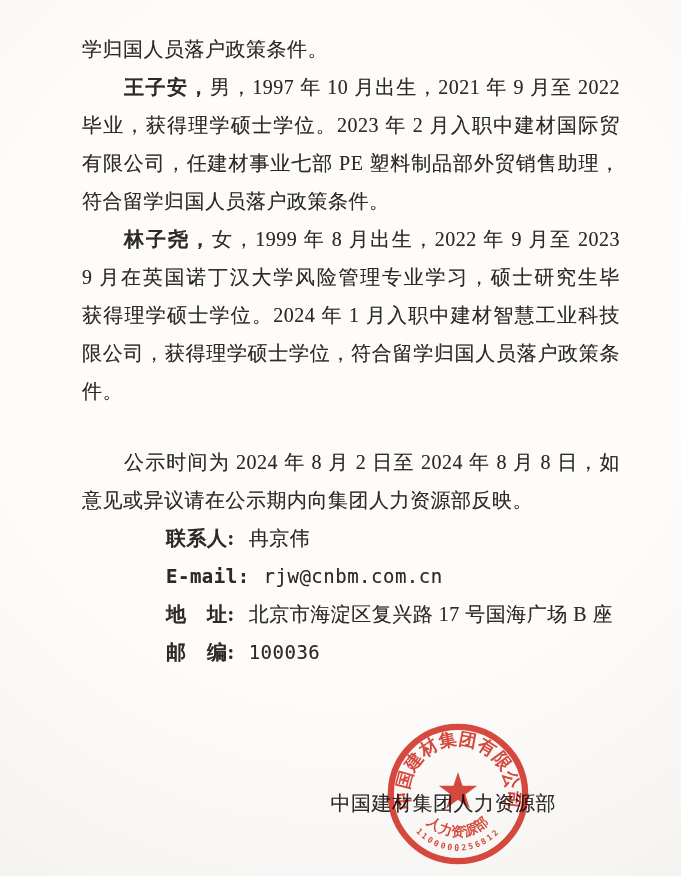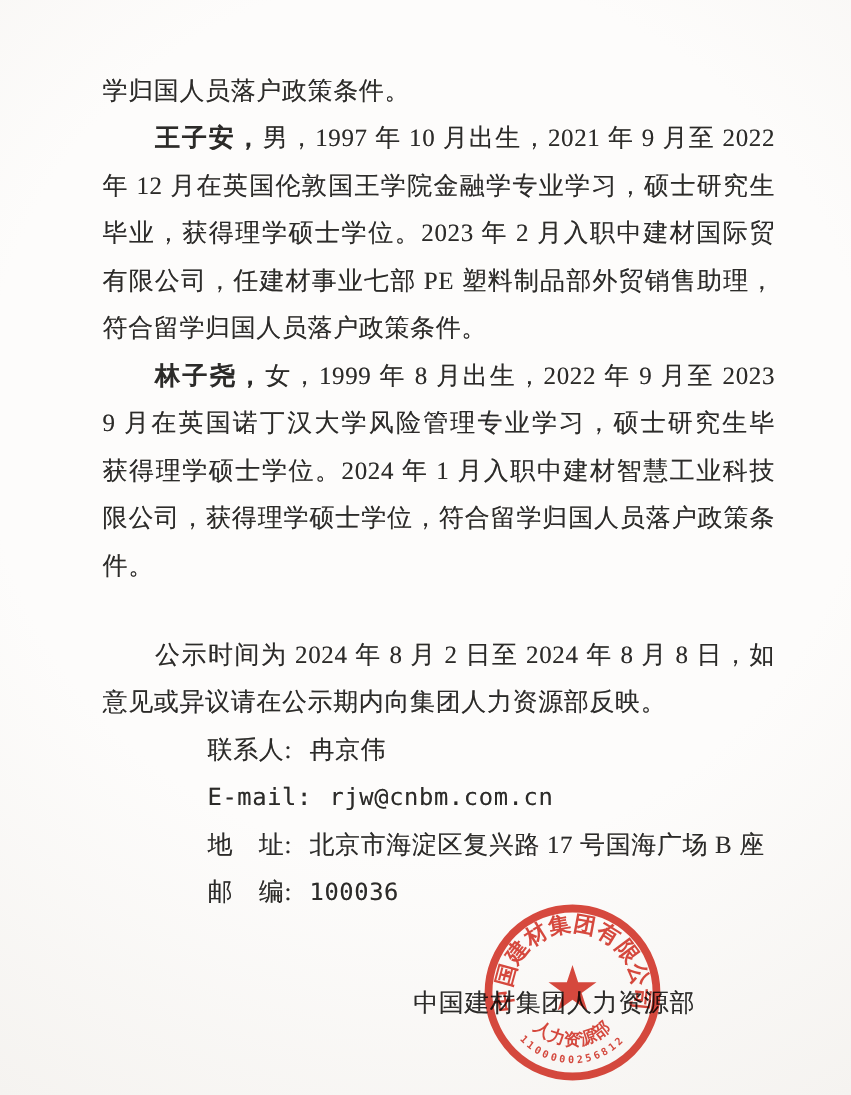--- a/index.html
+++ b/index.html
@@ -12,42 +12,41 @@
     width:681px; height:876px;
     background:radial-gradient(circle at 50% 38%, #fdfcfb 55%, #f5f3f0 100%);
     overflow:hidden;
     color:#2c2b29;
   }
   .doc{
     position:absolute; inset:0;
     padding:30px 61px 12px 82px;
     font-size:20px;
     letter-spacing:0.5px;
-    margin-top:24px;
   }
   .ln{
     height:38px; line-height:38px;
     text-align:left;
     overflow:hidden;
     white-space:nowrap;
     text-shadow:0 0 0.5px rgba(40,40,40,0.45);
   }
   .jst{
     white-space:normal;
     text-align:justify;
     text-align-last:justify;
   }
   .ind{ text-indent:42px; }
   .gap-before{ margin-top:33px; }
   .bname{
     font-weight:bold;
     font-family:Liberation Mono, monospace;
     letter-spacing:1px;
   }
-  .contact .label{ display:inline-block; }
+  .contact .label{ display:inline-block;font-weight:bold; }
   .contact .value{ margin-left:14px; }
   .mono{ font-family:"DejaVu Sans Mono","Liberation Mono",monospace; font-size:19px; }
   .signature{
     position:absolute;
     top:783px; right:125px;
     text-align:center;
     font-size:20px;
     letter-spacing:0.5px;
     text-shadow:0 0 0.5px rgba(40,40,40,0.45);
   }
@@ -64,21 +63,20 @@
 </style>
 </head>
 <body>
 
 <div class="page">
   <div class="doc">
 
     <div class="ln">学归国人员落户政策条件。</div>
 
     <div class="ln jst ind"><span class="bname">王子安，</span><span>男，1997 年 10 月出生，2021 年 9 月至 2022</span></div>
-    <div class="ln jst">年 12 月在英国伦敦国王学院金融学专业学习，硕士研究生</div>
     <div class="ln jst">毕业，获得理学硕士学位。2023 年 2 月入职中建材国际贸易</div>
     <div class="ln jst">有限公司，任建材事业七部 PE 塑料制品部外贸销售助理，</div>
     <div class="ln">符合留学归国人员落户政策条件。</div>
 
     <div class="ln jst ind"><span class="bname">林子尧，</span><span>女，1999 年 8 月出生，2022 年 9 月至 2023 年</span></div>
     <div class="ln jst">9 月在英国诺丁汉大学风险管理专业学习，硕士研究生毕业，</div>
     <div class="ln jst">获得理学硕士学位。2024 年 1 月入职中建材智慧工业科技有</div>
     <div class="ln jst">限公司，获得理学硕士学位，符合留学归国人员落户政策条</div>
     <div class="ln">件。</div>
 

